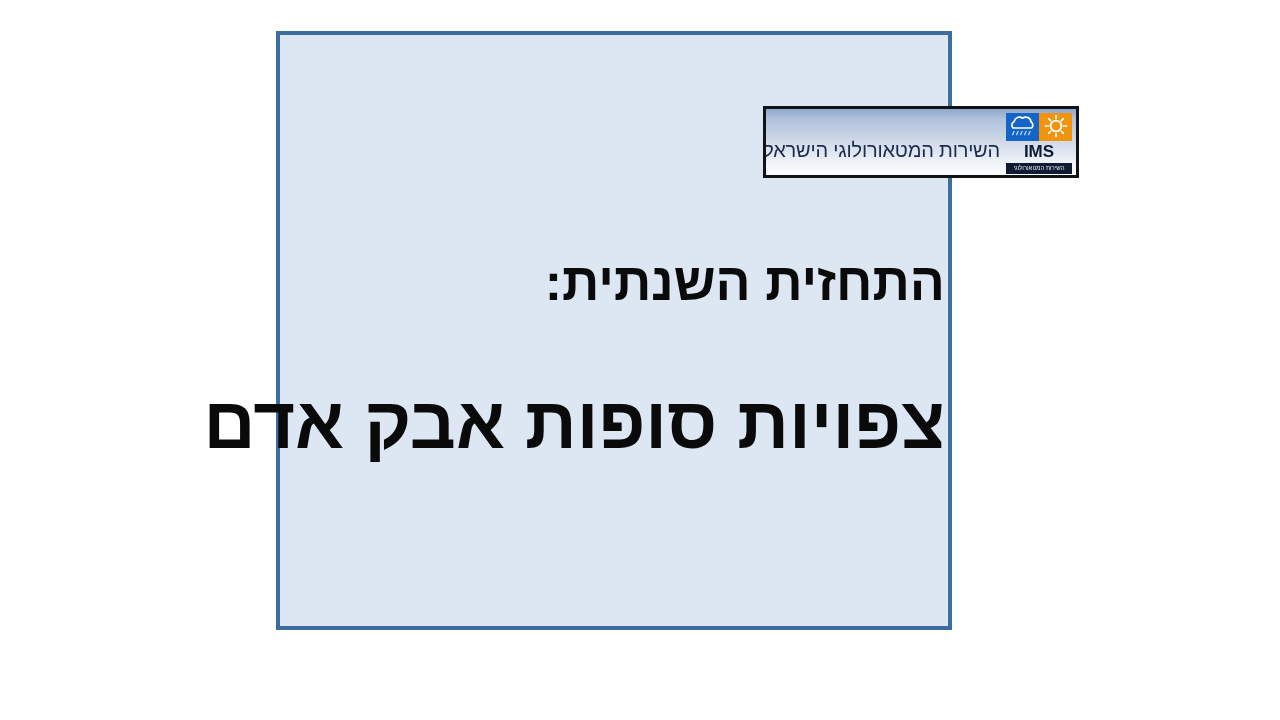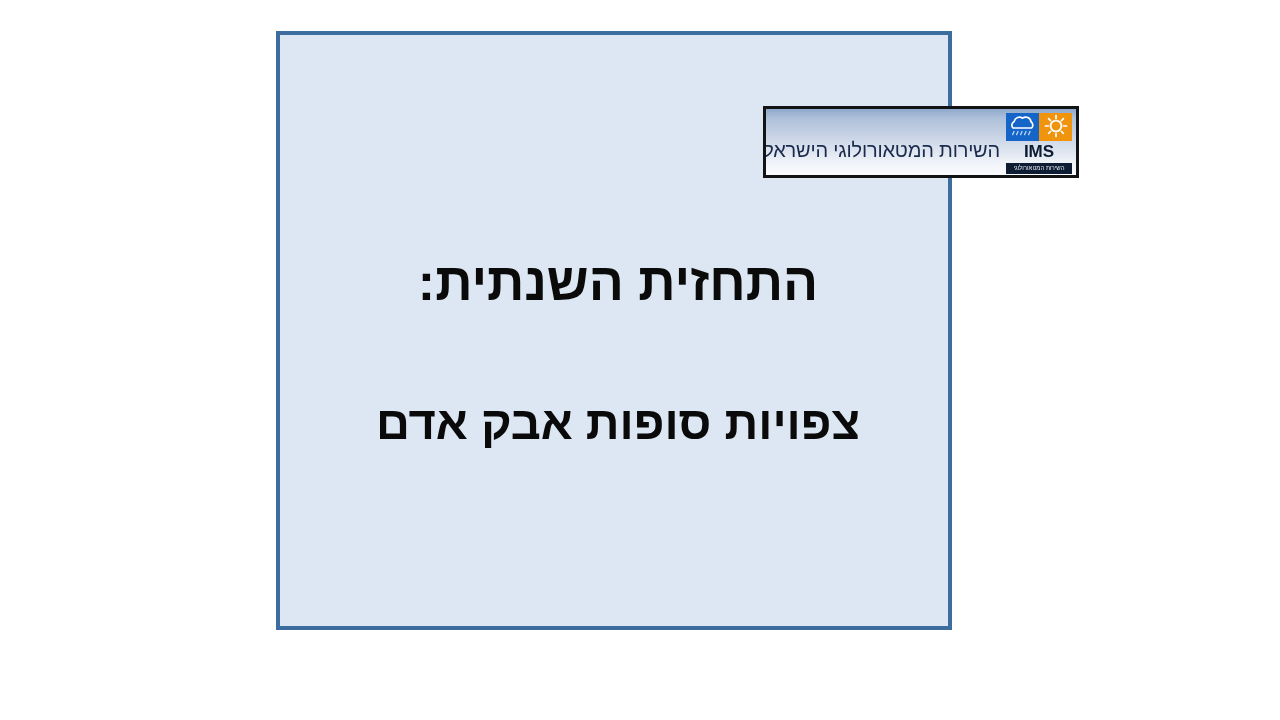--- a/index.html
+++ b/index.html
@@ -125,44 +125,44 @@
     text-align: center;
     direction: rtl;
     unicode-bidi: bidi-override;
     white-space: nowrap;
     overflow: hidden;
   }
 
   
   #slide-text-block {
     position: absolute;
-    left: 284px;
+    left: 277px;
     top: 230px;
     width: 668px;
-    text-align: center;
+    text-align: right;
     direction: rtl;
   }
 
   .slide-line {
     font-family: "Liberation Sans", "DejaVu Sans", sans-serif;
     font-weight: bold;
     color: #0a0a0a;
     direction: rtl;
     unicode-bidi: bidi-override;
     white-space: nowrap;
   }
 
   #slide-title-line {
     font-size: 52px;
     line-height: 60px;
     margin-top: 22px;
   }
 
   #slide-subtitle-line {
-    font-size: 47px;
+    font-size: 72px;
     line-height: 66px;
     margin-top: 78px;
   }
 </style>
 </head>
 <body>
 
 <div id="slide-canvas">
 
   <div id="slide-frame">

